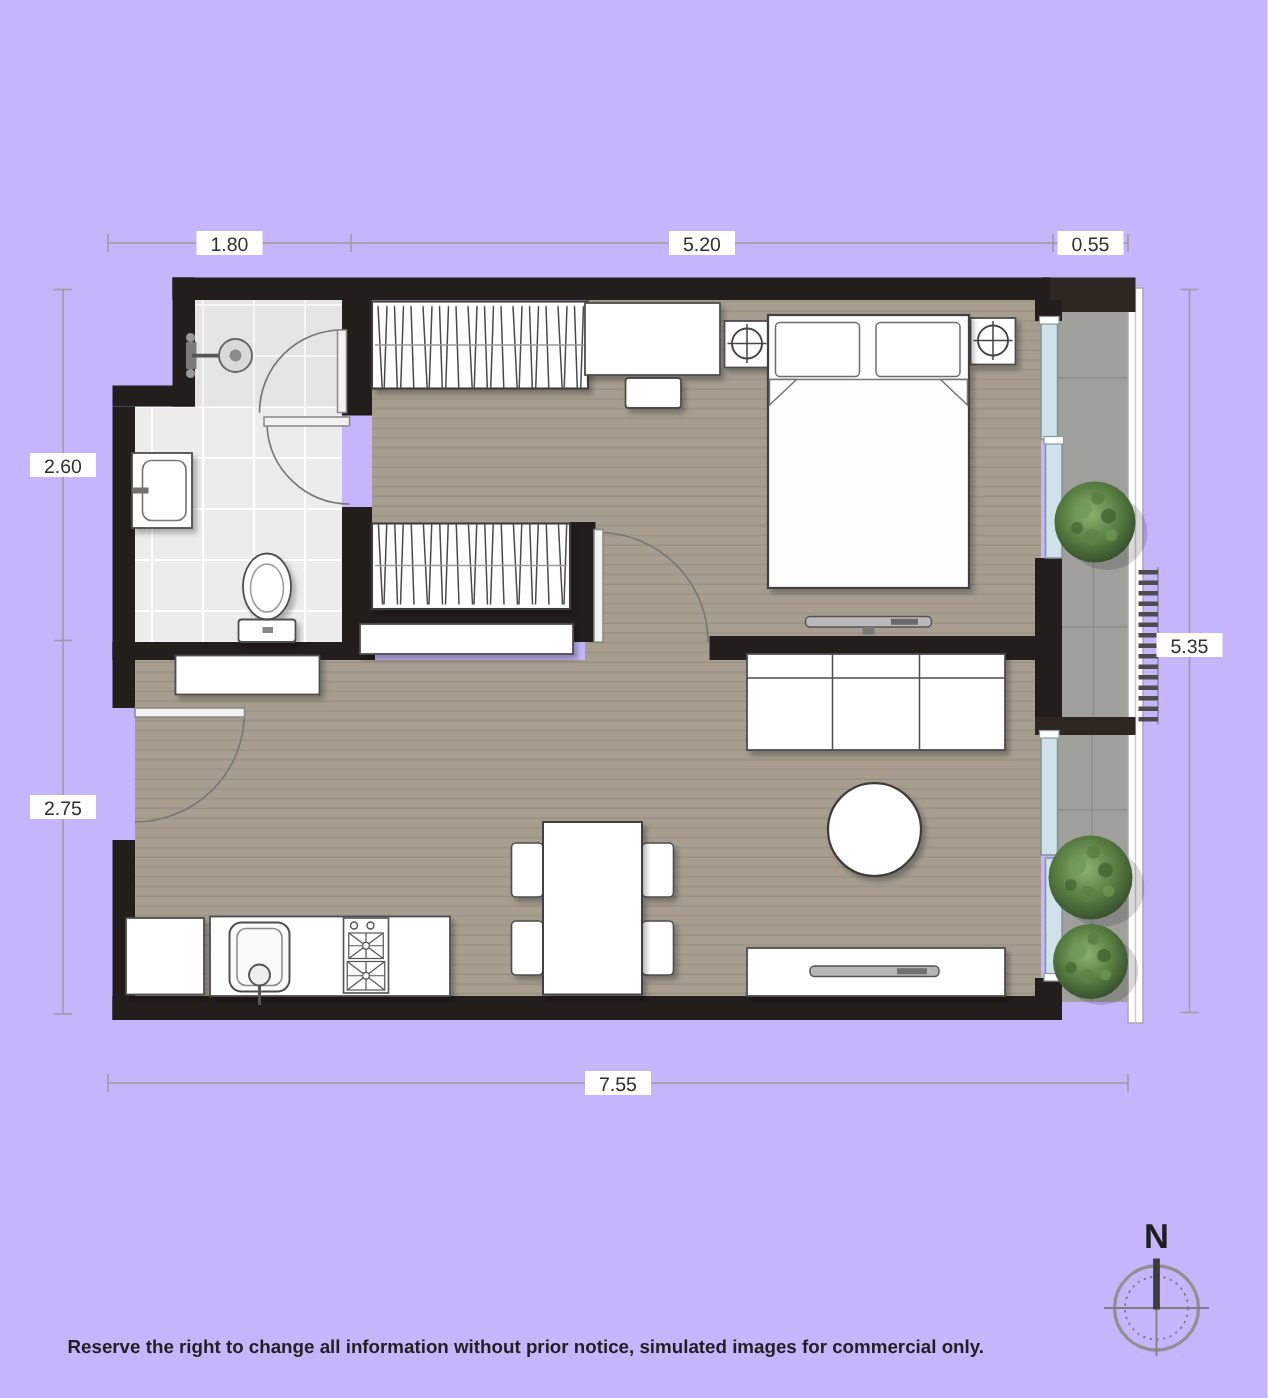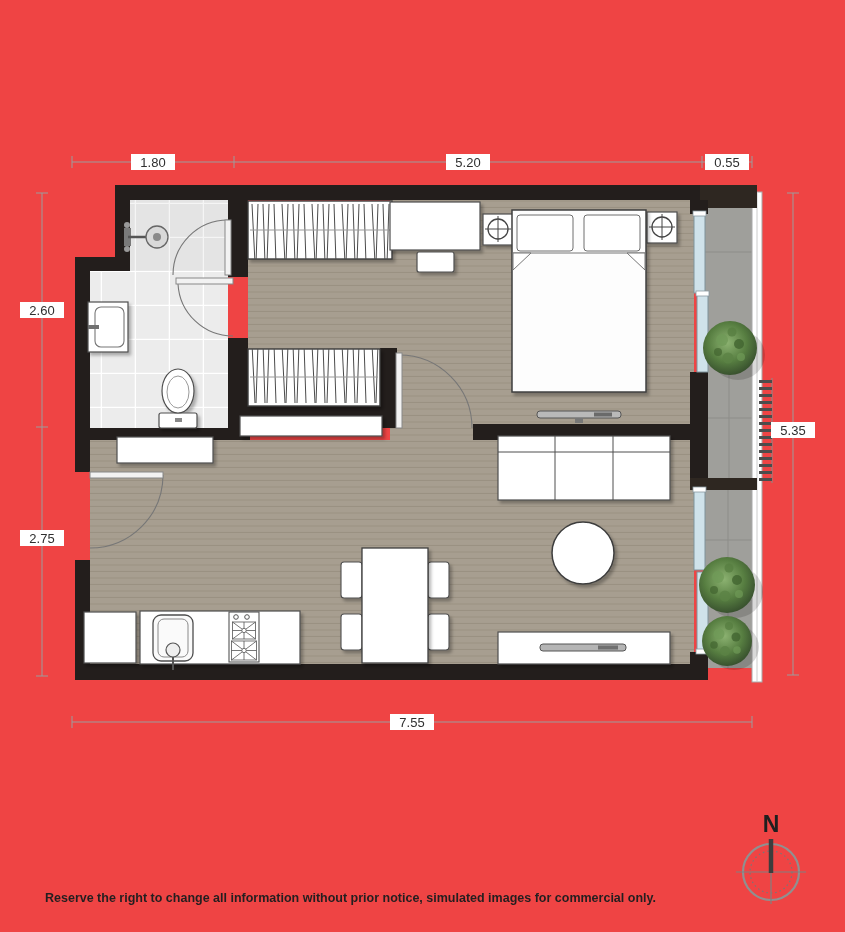--- a/index.html
+++ b/index.html
@@ -1,16 +1,16 @@
 <!DOCTYPE html>
 <html><head>
 <meta charset="utf-8">
 <style>
   html,body{margin:0;padding:0;background:#ffffff;}
-  .page{position:relative;width:845px;height:932px;background:#ef4444;overflow:hidden;
+  .page{position:relative;width:845px;height:932px;background:#c4b5fd;overflow:hidden;
         font-family:"Liberation Sans", sans-serif;}
   svg{display:block;}
   .dim-text{font-family:"Liberation Sans",sans-serif;font-size:13px;fill:#2f2f2f;}
   .footer-text{font-family:"Liberation Sans",sans-serif;font-size:12.5px;font-weight:bold;fill:#231f20;}
   .north-text{font-family:"Liberation Sans",sans-serif;font-size:23px;font-weight:bold;fill:#1f1f1f;}
 </style>
 </head>
 <body>
 
 <div class="page">

